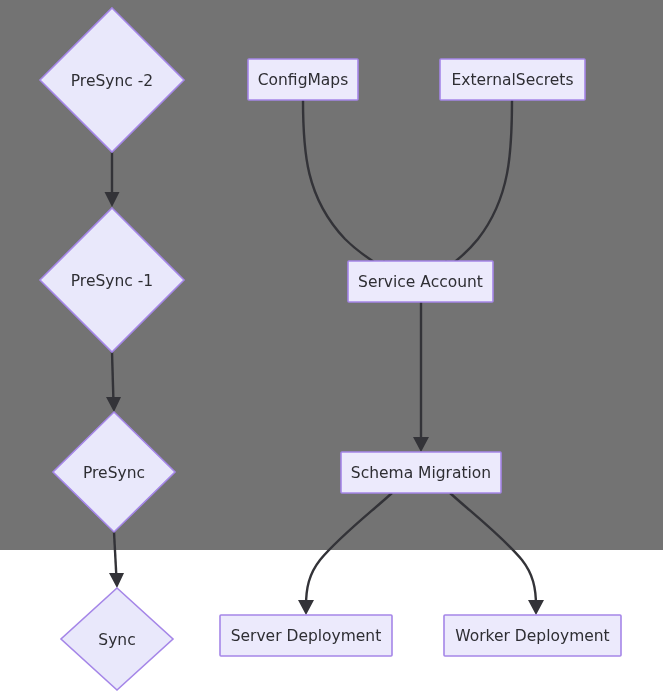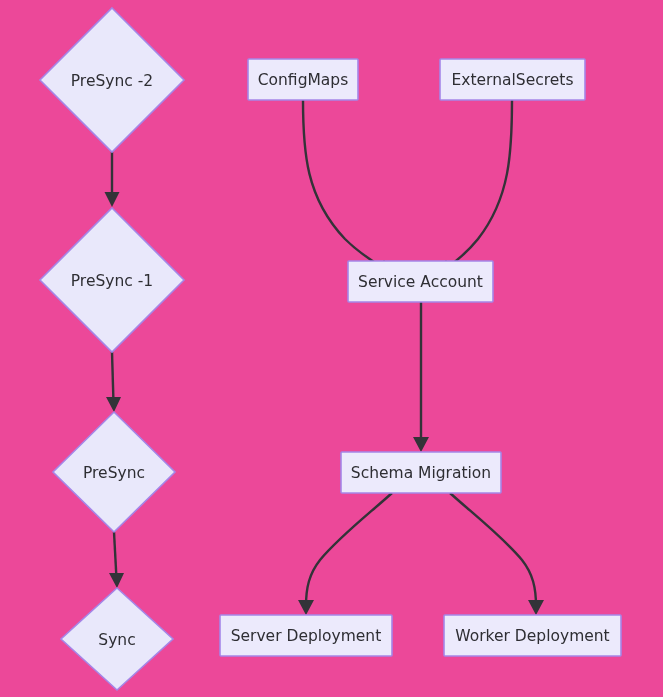--- a/index.html
+++ b/index.html
@@ -11,22 +11,22 @@
   body {
     width: 663px;
     height: 697px;
     font-family: "DejaVu Sans", "Liberation Sans", sans-serif;
     overflow: hidden;
     position: relative;
   }
   #diagram-root {
     position: relative;
     width: 663px;
-    height: 697px;
-    background: #ec4899;
+    height: 550px;
+    background: #737373;
   }
   svg.diagram-canvas {
     position: absolute;
     top: 0;
     left: 0;
     width: 663px;
     height: 697px;
     display: block;
   }
   .node-rect {

